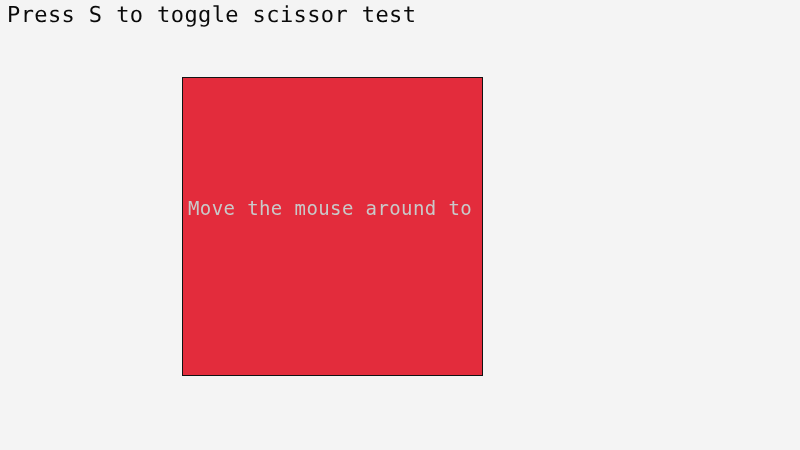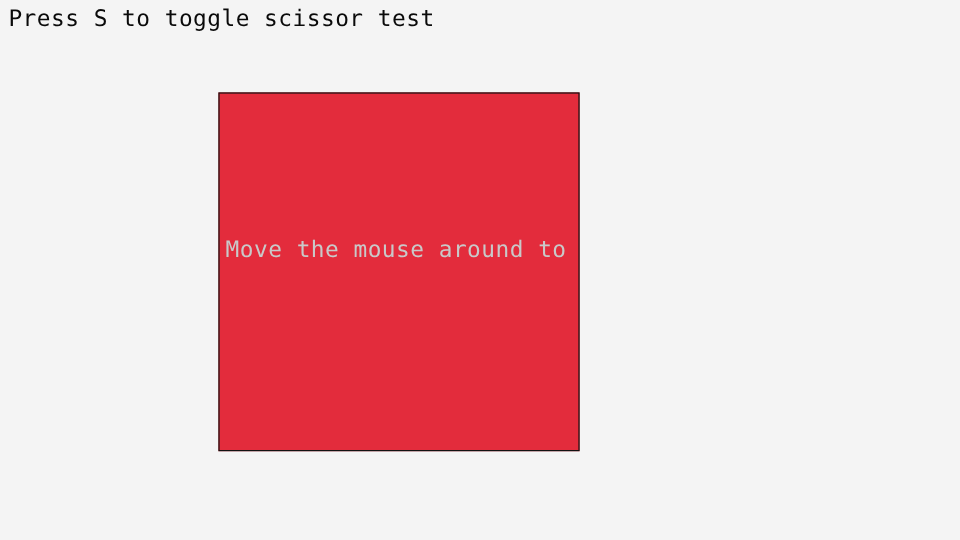--- a/index.html
+++ b/index.html
@@ -24,21 +24,21 @@
     height: 450px;
     background: #f4f4f4;
   }
 
   
   .hint-text {
     position: absolute;
     left: 7px;
     top: 5px;
     font-family: "DejaVu Sans Mono", "Liberation Mono", monospace;
-    font-size: 19px;
+    font-size: 22px;
     line-height: 22px;
     letter-spacing: 0.4px;
     color: #0a0a0a;
     white-space: pre;
     -webkit-font-smoothing: none;
     font-smooth: never;
     text-rendering: geometricPrecision;
     text-align: right;
   }
 

